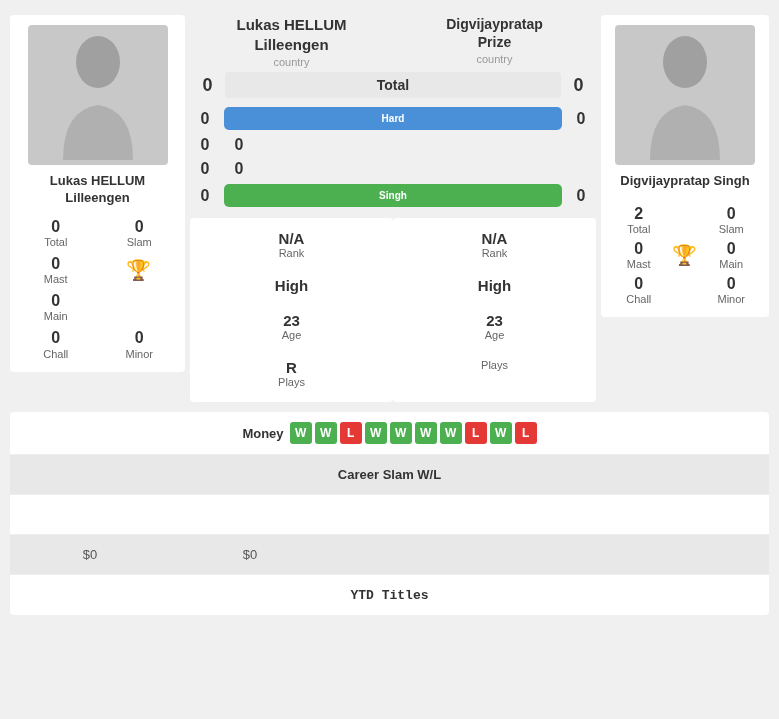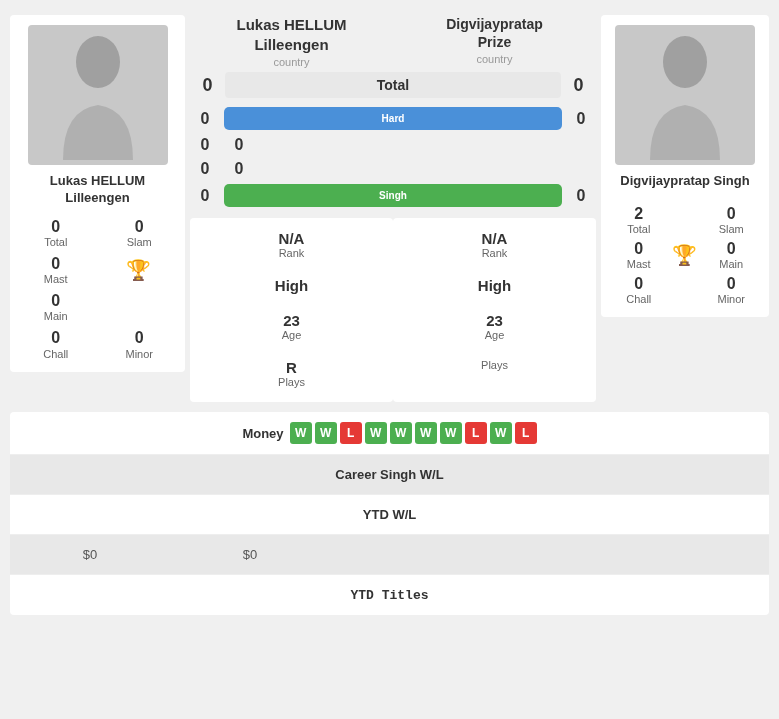--- a/index.html
+++ b/index.html
@@ -459,27 +459,26 @@
             <span class="form-badge badge-w">W</span>
             <span class="form-badge badge-l">L</span>
           </div>
         </div>
       </div>
       <div class="bottom-right-val"></div>
     </div>
 
     <div class="bottom-row" style="background:#e8e8e8;">
       <div class="bottom-left-val"></div>
-      <div class="bottom-label">Career Singh W/L</div>
+      <div class="bottom-label">Career Slam W/L</div>
       <div class="bottom-right-val"></div>
     </div>
 
     <div class="bottom-row">
       <div class="bottom-left-val"></div>
-      <div class="bottom-label">YTD W/L</div>
       <div class="bottom-right-val"></div>
     </div>
 
     <div class="bottom-row" style="background:#e8e8e8;">
       <div class="bottom-left-val">$0</div>
       <div class="bottom-right-val">$0</div>
     </div>
 
     <div class="bottom-row">
       <div class="bottom-left-val"></div>

